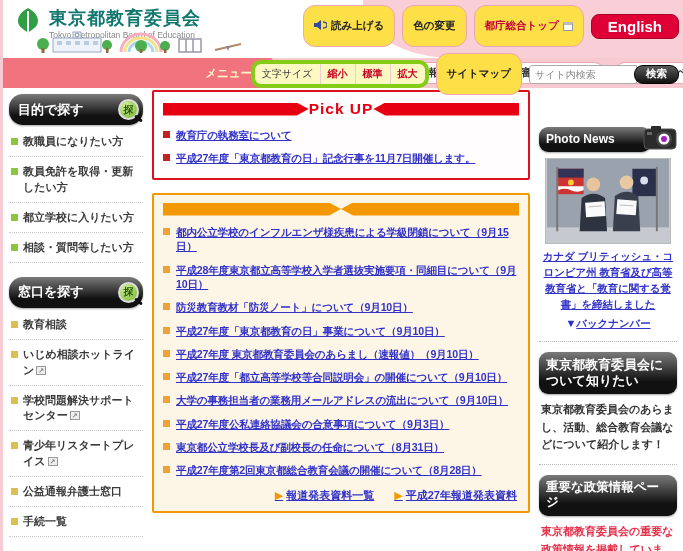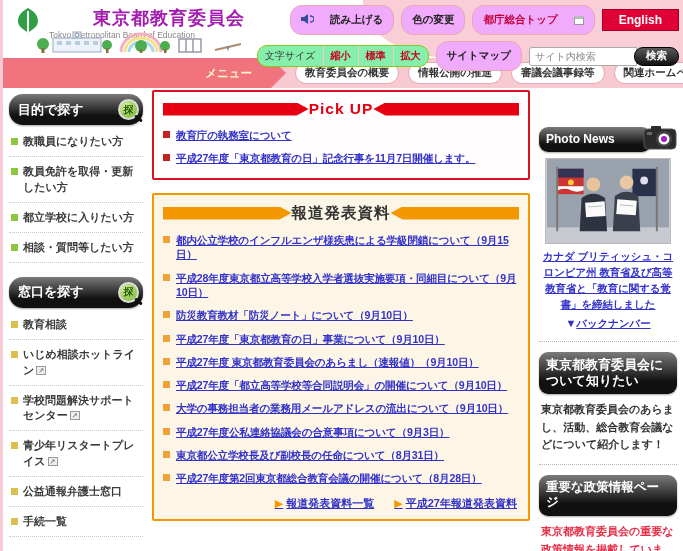--- a/index.html
+++ b/index.html
@@ -3,29 +3,29 @@
 <meta charset="utf-8">
 <style>
   * { margin:0; padding:0; box-sizing:border-box; }
   body { font-family:"Liberation Sans","DejaVu Sans",sans-serif; background:#fff; }
   .page { width:683px; height:551px; overflow:hidden; background:#fff; position:relative; border-left:3px solid #f6ccd4; }
 
   
   header { position:relative; height:58px; background:#fff; }
   .pink-swoosh { position:absolute; top:0; right:0; width:47%; height:100%; background:#f9ced7; border-bottom-left-radius:90px 55px; }
   .logo { position:absolute; left:10px; top:6px; display:flex; align-items:center; gap:6px; }
-  .logo-titles .jp { font-size:18px; color:#a21caf; letter-spacing:1px; font-weight:bold;margin-left:44px; }
+  .logo-titles .jp { font-size:18px; color:#0f766e; letter-spacing:1px; font-weight:bold; }
   .logo-titles .en { font-size:8.5px; color:#888; }
   .header-art { position:absolute; left:30px; bottom:0px; }
   .hdr-controls { position:absolute; right:4px; top:5px; z-index:2; }
   .hrow { display:flex; align-items:center; justify-content:flex-end; gap:7px; margin-bottom:6px; }
-  .pill { background:#f0abfc; border:1px solid #eba7b2; border-radius:12px; padding:7px 10px; font-size:10.5px; font-weight:bold; color:#222; display:flex; align-items:center; gap:16px; cursor:pointer; white-space:nowrap; }
+  .pill { background:#fde047; border:1px solid #eba7b2; border-radius:12px; padding:13px 10px; font-size:10.5px; font-weight:bold; color:#222; display:flex; align-items:center; gap:4px; cursor:pointer; white-space:nowrap; }
   .pill.red-text { color:#c4003a; }
-  .btn-english { background:#df0035; border:1px solid #aa0028; color:#fff; border-radius:0; padding:3px 16px; font-size:12px; font-weight:bold; cursor:pointer; }
-  .fontsize { display:flex; background:#86efac; border:1px solid #84cc16; border-radius:10px; overflow:hidden; font-size:10px; }
+  .btn-english { background:#df0035; border:1px solid #aa0028; color:#fff; border-radius:8px; padding:3px 16px; font-size:15px; font-weight:bold; cursor:pointer; }
+  .fontsize { display:flex; background:#fef9c3; border:4px solid #84cc16; border-radius:10px; overflow:hidden; font-size:10px; }
   .fontsize .fs-label { padding:3px 7px; color:#333; }
   .fontsize .fs-opt { padding:3px 7px; color:#c40020; font-weight:bold; border-left:1px solid #eecdd3; cursor:pointer; }
   .searchbox { display:flex; }
   .searchbox input { width:108px; height:19px; border:1px solid #aaa; border-radius:3px 0 0 3px; font-size:10px; padding:0 5px; color:#444; }
   .searchbox input::placeholder { color:#888; }
   .btn-search { height:19px; background:linear-gradient(#5a5a5a,#111); color:#fff; border:1px solid #000; border-radius:9px; font-size:10.5px; font-weight:bold; padding:0 11px; margin-left:-3px; cursor:pointer; }
   .winicon { display:inline-block; width:10px; height:9px; border:1px solid #999; border-top:3px solid #bbb; background:#fff; }
 
   
   .menubar { height:30px; background:#f7c9d0; display:flex; align-items:center; gap:9px; padding-right:6px; }
@@ -264,21 +264,20 @@
           <li>
               <span class="blt2"></span>
               <a href="#">平成27年度「東京都教育の日」記念行事を11月7日開催します。</a>
             </li>
         </ul>
       </section>
 
       <section class="box bx-press">
         <div class="box-head">
           <div class="haL"></div>
-          <span class="box-title">報道発表資料</span>
           <div class="haR"></div>
         </div>
         <ul>
           <li>
               <span class="blt2"></span>
               <a href="#">都内公立学校のインフルエンザ様疾患による学級閉鎖について（9月15日）</a>
             </li>
           <li>
               <span class="blt2"></span>
               <a href="#">平成28年度東京都立高等学校入学者選抜実施要項・同細目について（9月10日）</a>

